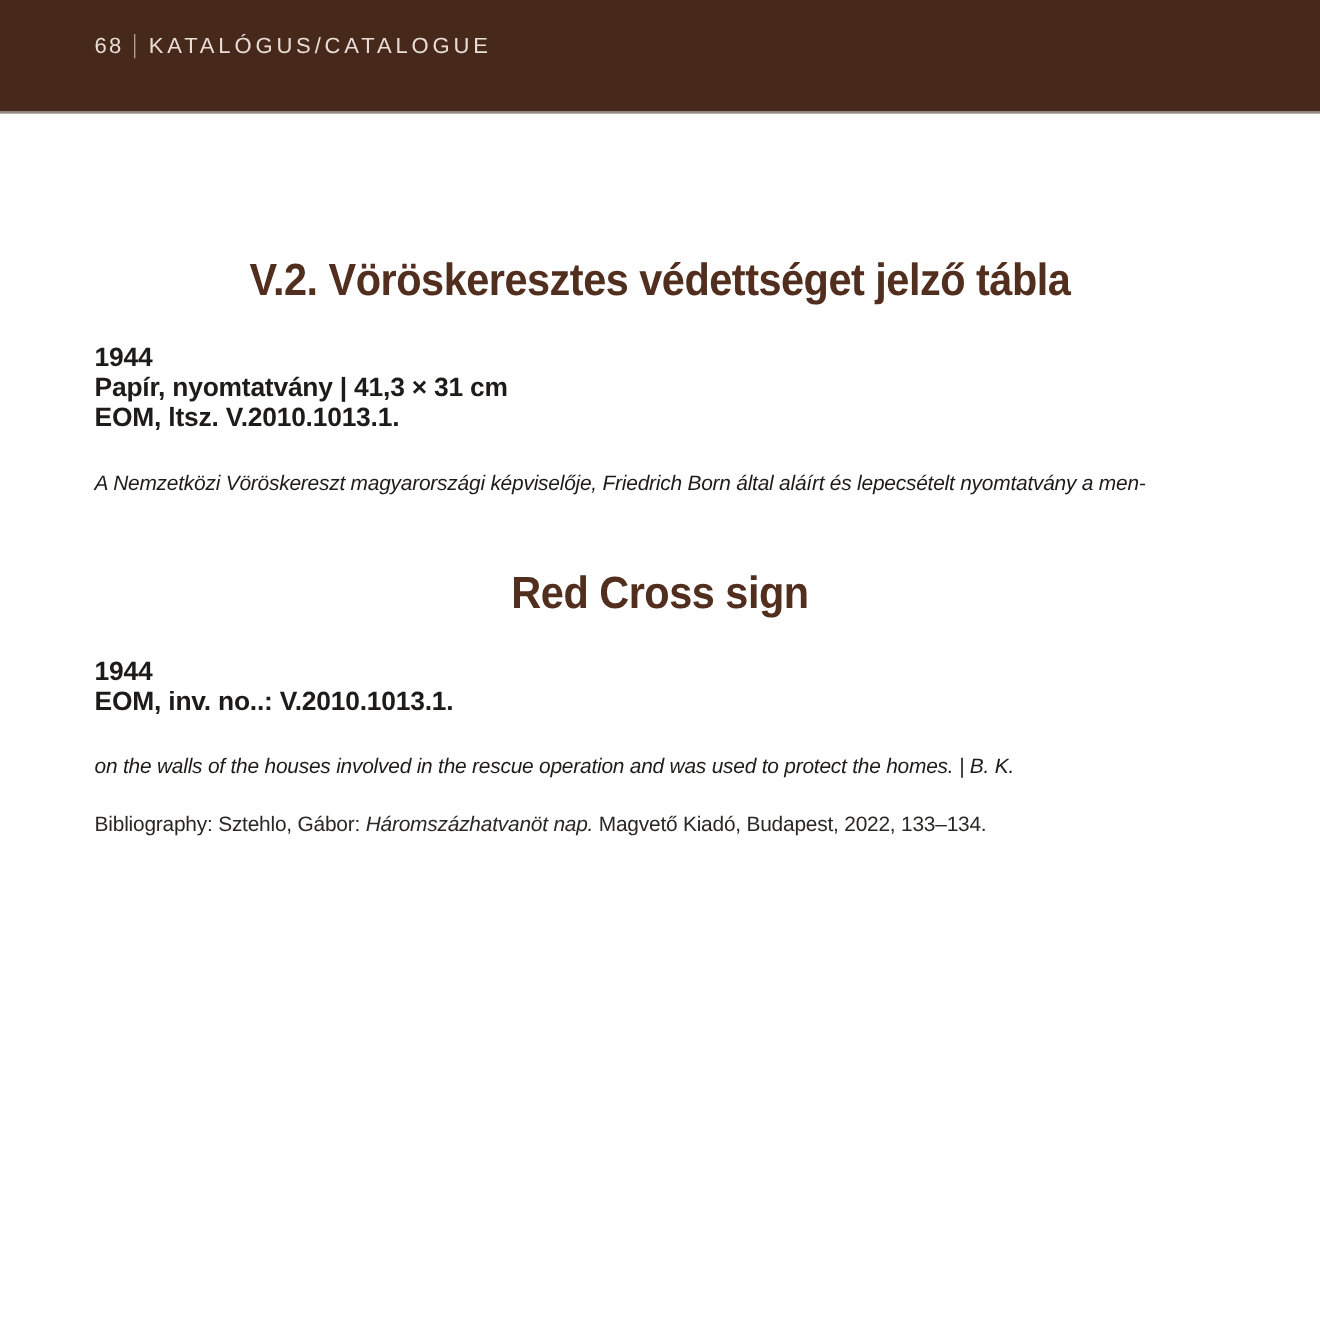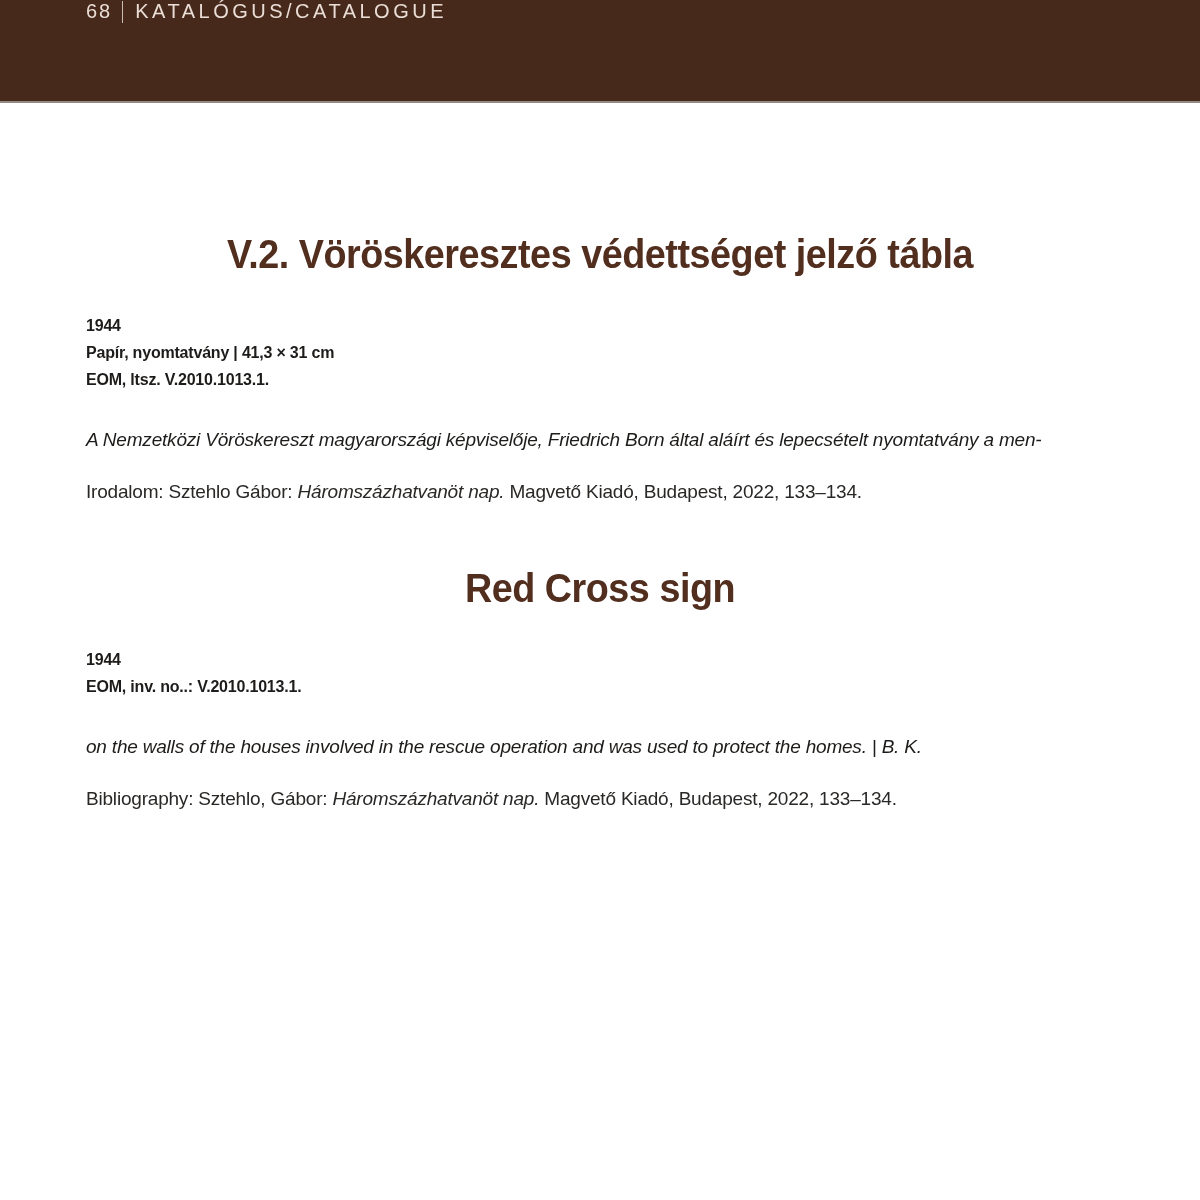--- a/index.html
+++ b/index.html
@@ -8,21 +8,21 @@
     background: #ffffff;
     overflow: hidden;
     font-family: "Liberation Sans", sans-serif;
     color: #1e1c1a;
   }
   .header-bar {
     width: 100%; height: 103px;
     background: #47291c;
     border-bottom: 2px solid #948b84;
     display: flex;
-    align-items: flex-start;
+    align-items: center;
     padding: 0 0 17px 86px;
   }
   .header-text {
     color: #e9ddd5;
     font-size: 20px;
     display: flex;
     align-items: baseline;
   }
   .header-pagenum { letter-spacing: 2px; }
   .header-divider {
@@ -46,21 +46,21 @@
     letter-spacing: -0.5px;
     transform: scaleX(0.92);
     transform-origin: 50% 50%;
     white-space: nowrap;
   }
   .title-hu { margin-top: 128px; }
   .title-en { margin-top: 62px; }
 
   .meta-block {
     margin-top: 34px;
-    font-size: 16px;
+    font-size: 24px;
     font-weight: 700;
     line-height: 27px;
     letter-spacing: -0.2px;
   }
   .body-para {
     margin-top: 32px;
     font-size: 19px;
     line-height: 29px;
     letter-spacing: -0.2px;
   }
@@ -92,21 +92,20 @@
   <section class="meta-block">
     <div>1944</div>
     <div>Papír, nyomtatvány | 41,3 × 31 cm</div>
     <div>EOM, ltsz. V.2010.1013.1.</div>
   </section>
 
   <section class="body-para">
     <div class="body-line">A Nemzetközi Vöröskereszt magyarországi képviselője, Friedrich Born által aláírt és lepecsételt nyomtatvány a men-</div>
   </section>
 
-  <p class="biblio-line"><span>Irodalom: Sztehlo Gábor: </span><span class="biblio-italic">Háromszázhatvanöt nap.</span><span> Magvető Kiadó, Budapest, 2022, 133–134.</span></p>
 
   <h1 class="entry-title title-en">Red Cross sign</h1>
 
   <section class="meta-block">
     <div>1944</div>
     <div>EOM, inv. no..: V.2010.1013.1.</div>
   </section>
 
   <section class="body-para">
     <div class="body-line">on the walls of the houses involved in the rescue operation and was used to protect the homes. | B. K.</div>

